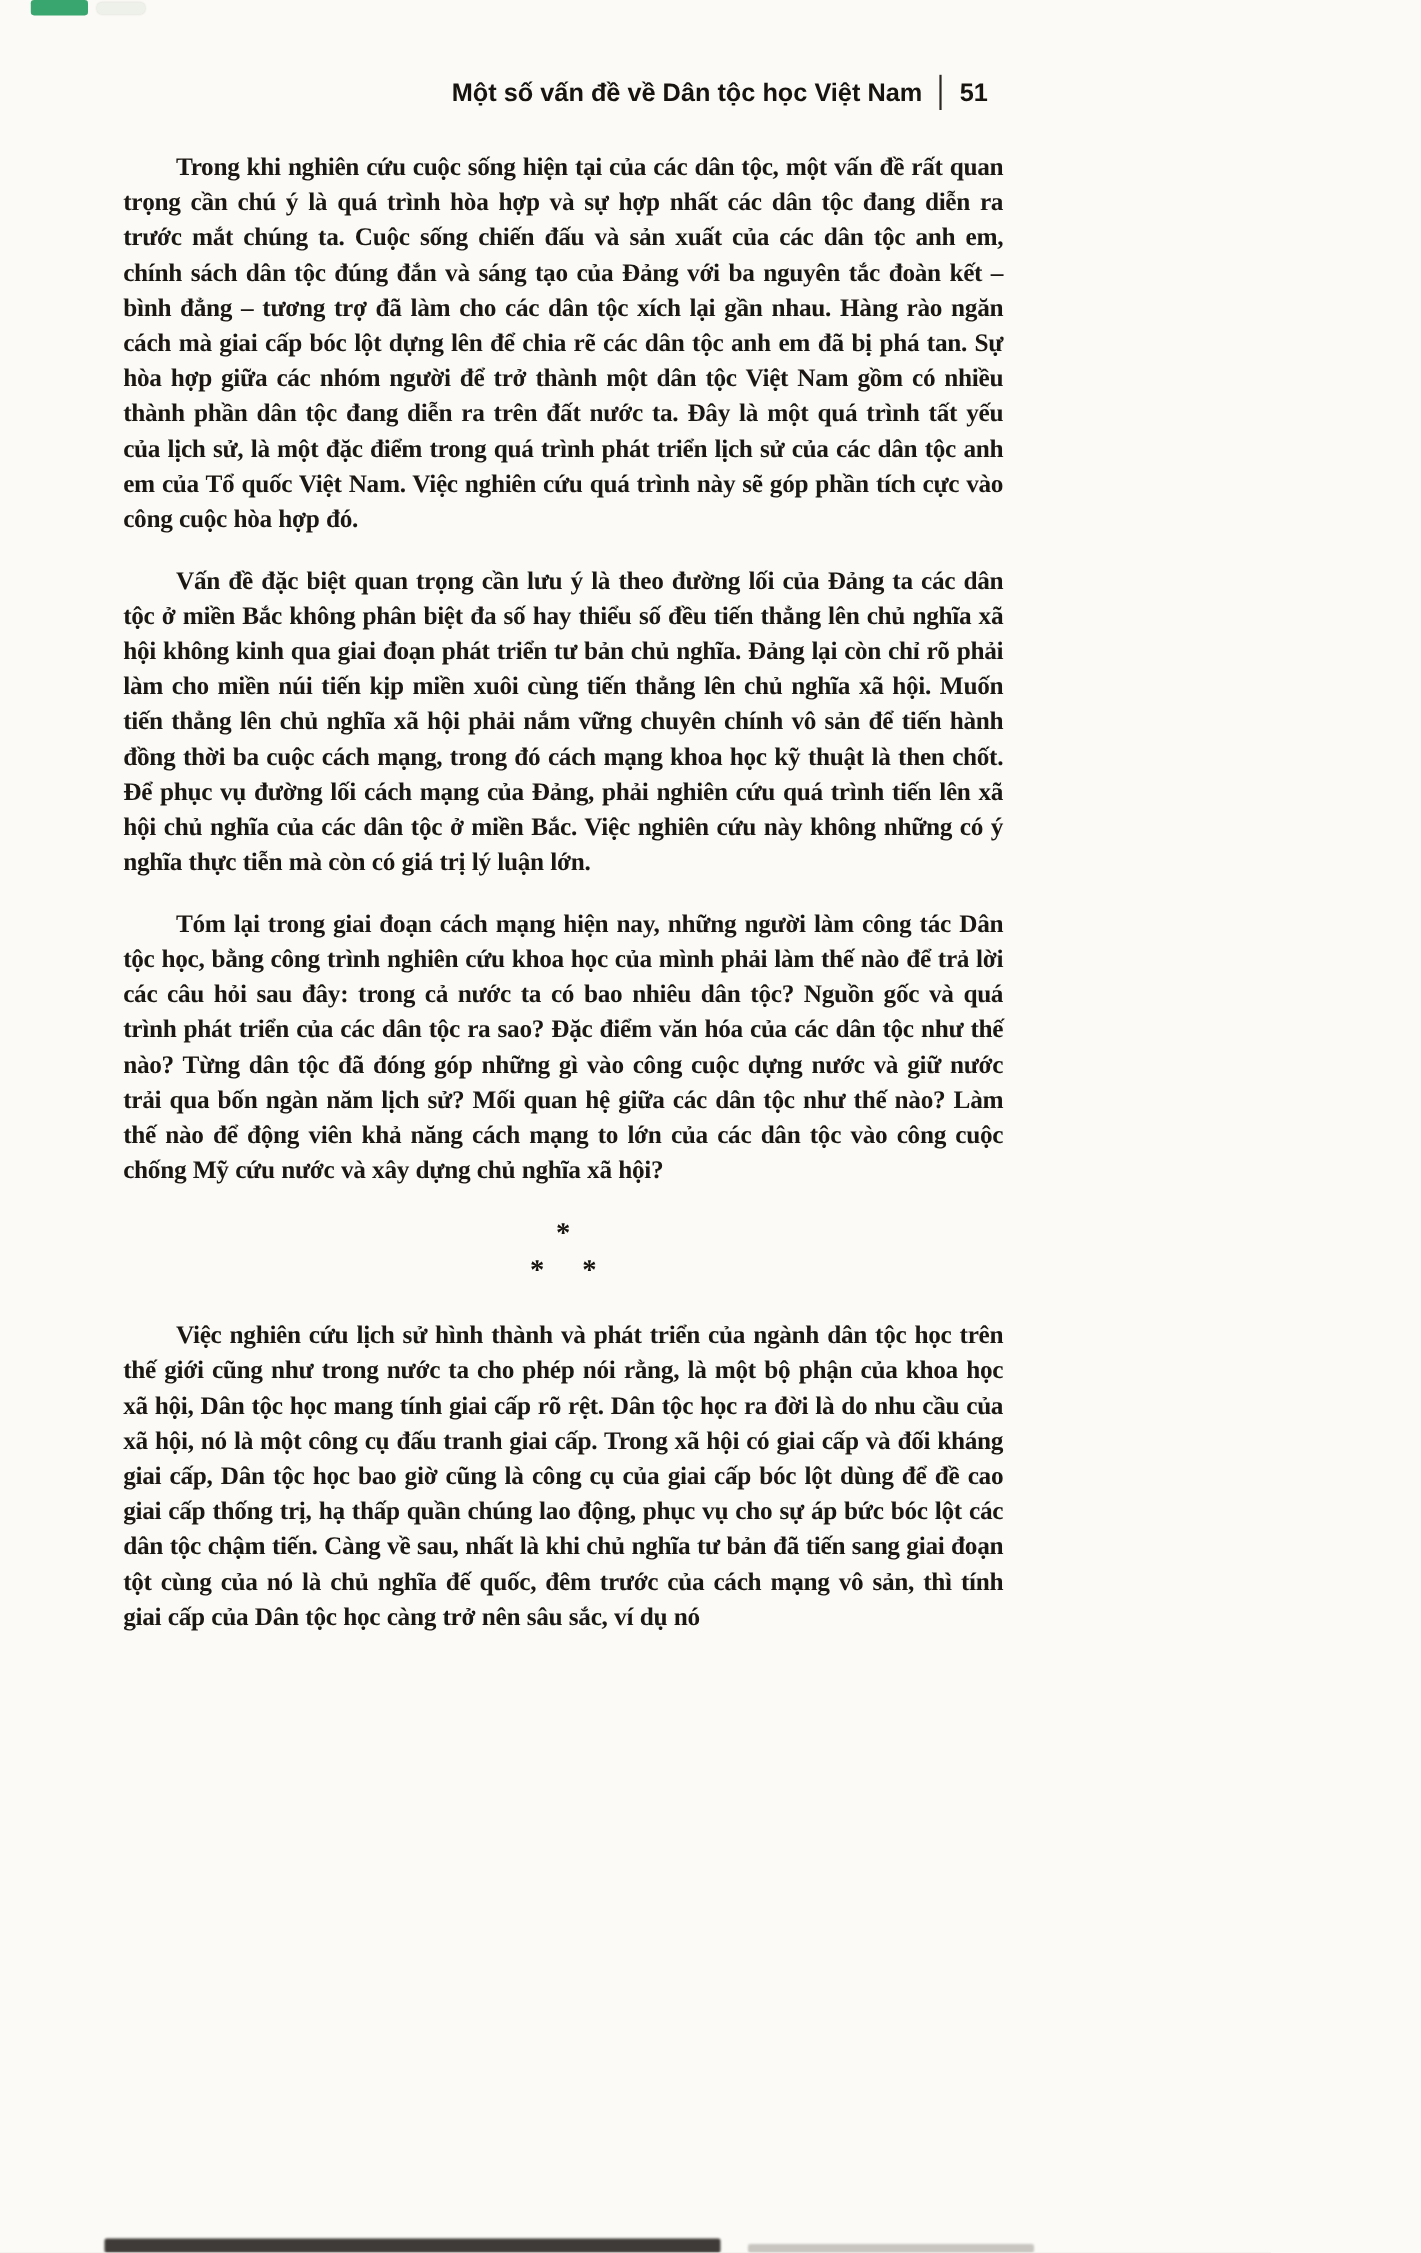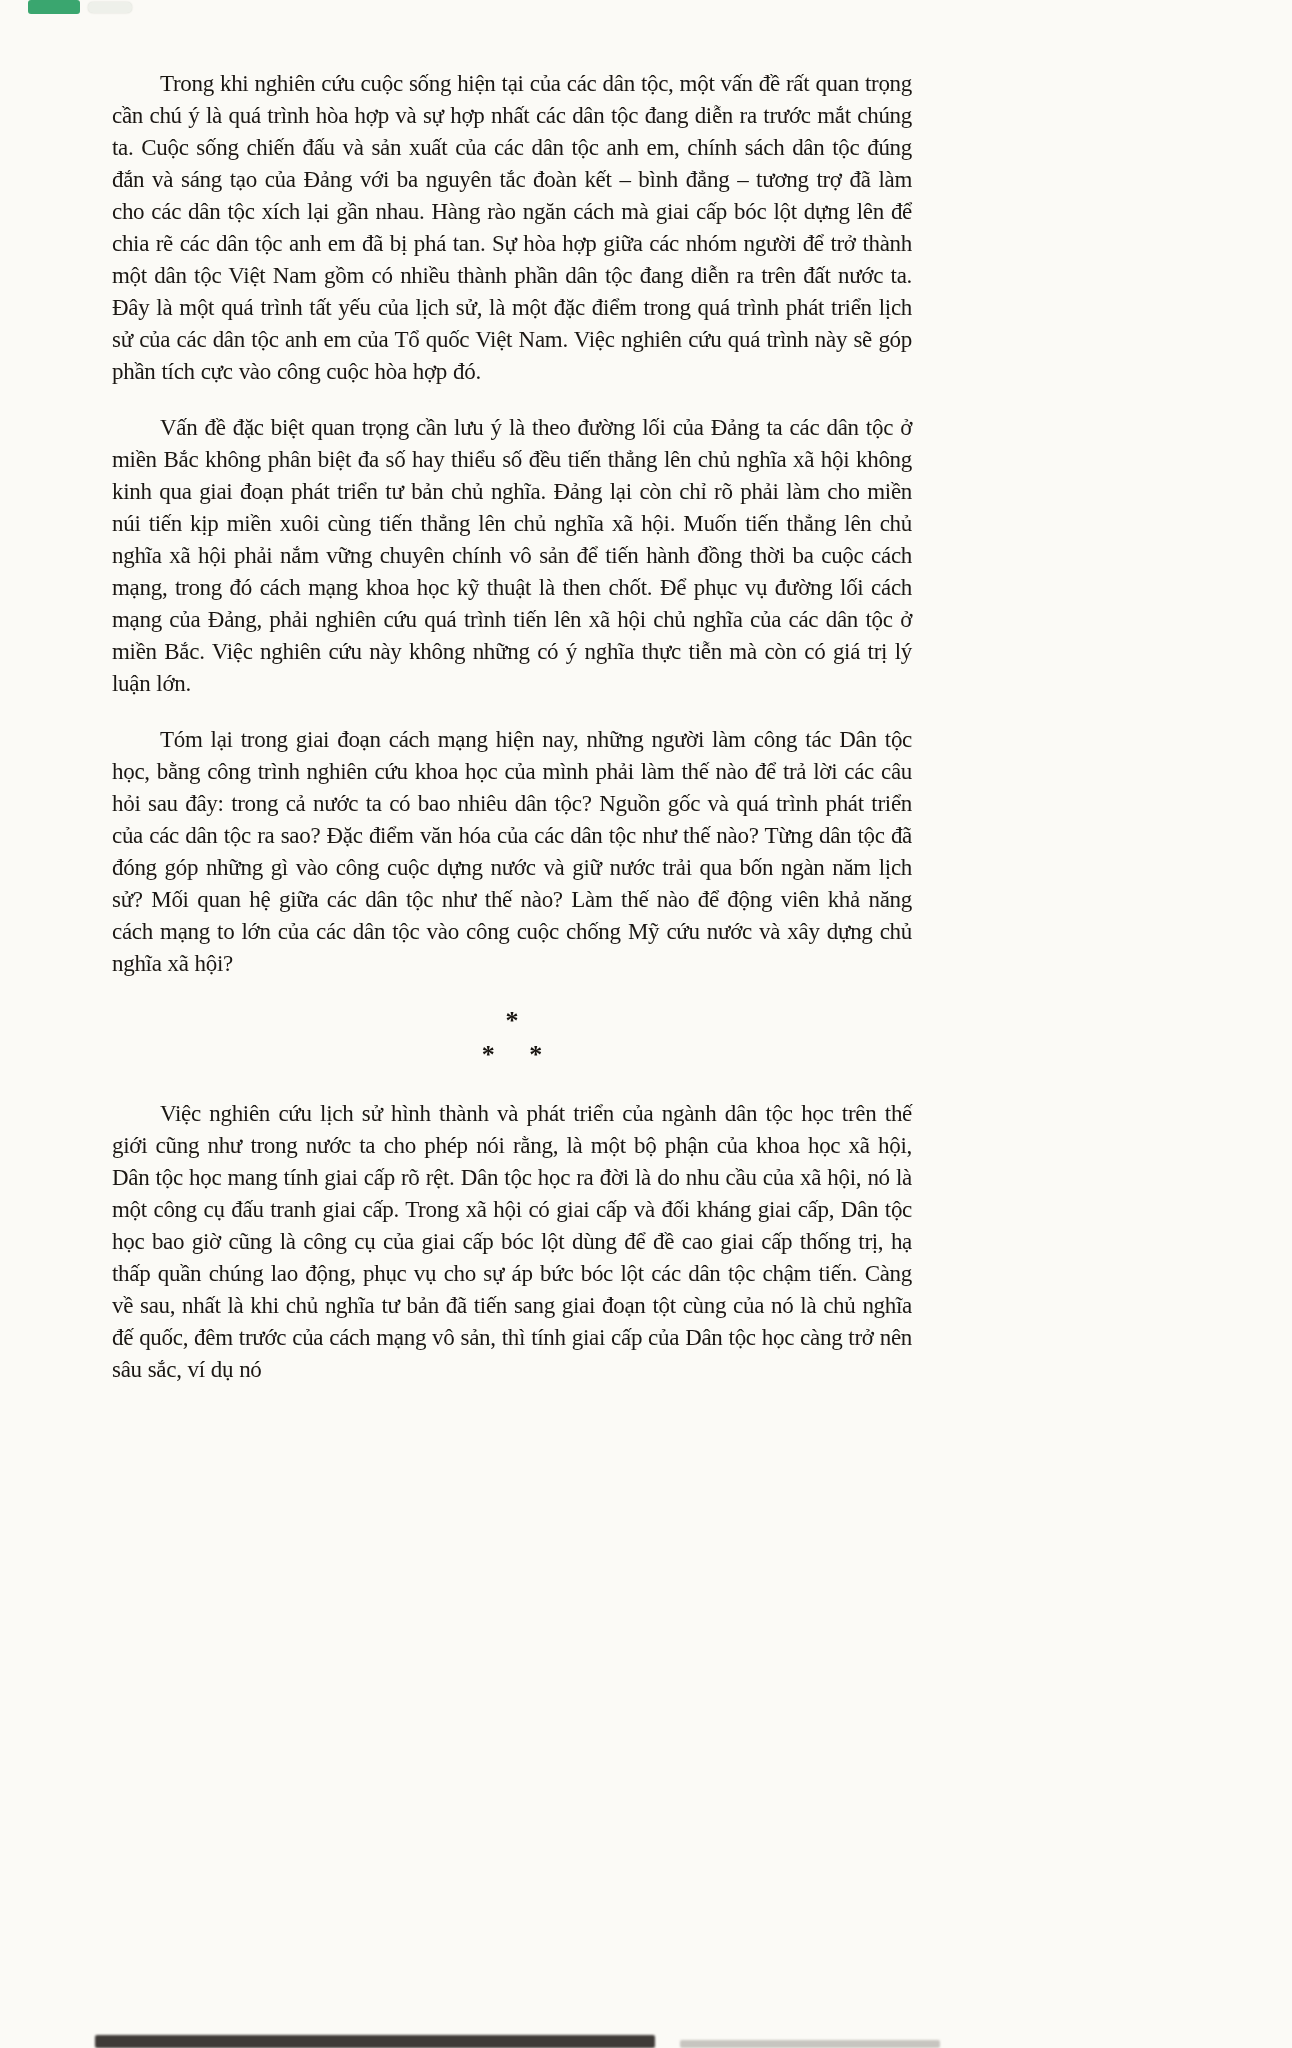--- a/index.html
+++ b/index.html
@@ -36,21 +36,21 @@
     margin-bottom: 36px;
   }
   .running-header .divider {
     width: 2px;
     height: 32px;
     background: #2a2622;
   }
   p.body-text {
     font-size: 23px;
     line-height: 32px;
-    font-weight: normal;
+    font-weight: bold;
     text-align: justify;
     text-indent: 48px;
     letter-spacing: -0.3px;
     word-spacing: 0.5px;
     margin: 0 0 24px 0;
   }
   .separator {
     text-align: center;
     font-weight: bold;
     font-size: 26px;
@@ -109,20 +109,25 @@
 </head>
 <body>
 
 <div class="page">
 
   <div class="artifact-green"></div>
   <div class="artifact-pale"></div>
 
   <div class="column">
 
+    <div class="running-header">
+      <span>Một số vấn đề về Dân tộc học Việt Nam</span>
+      <span class="divider"></span>
+      <span>51</span>
+    </div>
 
     <p class="body-text">Trong khi nghiên cứu cuộc sống hiện tại của các dân tộc, một vấn đề rất quan trọng cần chú ý là quá trình hòa hợp và sự hợp nhất các dân tộc đang diễn ra trước mắt chúng ta. Cuộc sống chiến đấu và sản xuất của các dân tộc anh em, chính sách dân tộc đúng đắn và sáng tạo của Đảng với ba nguyên tắc đoàn kết – bình đẳng – tương trợ đã làm cho các dân tộc xích lại gần nhau. Hàng rào ngăn cách mà giai cấp bóc lột dựng lên để chia rẽ các dân tộc anh em đã bị phá tan. Sự hòa hợp giữa các nhóm người để trở thành một dân tộc Việt Nam gồm có nhiều thành phần dân tộc đang diễn ra trên đất nước ta. Đây là một quá trình tất yếu của lịch sử, là một đặc điểm trong quá trình phát triển lịch sử của các dân tộc anh em của Tổ quốc Việt Nam. Việc nghiên cứu quá trình này sẽ góp phần tích cực vào công cuộc hòa hợp đó.</p>
 
     <p class="body-text">Vấn đề đặc biệt quan trọng cần lưu ý là theo đường lối của Đảng ta các dân tộc ở miền Bắc không phân biệt đa số hay thiểu số đều tiến thẳng lên chủ nghĩa xã hội không kinh qua giai đoạn phát triển tư bản chủ nghĩa. Đảng lại còn chỉ rõ phải làm cho miền núi tiến kịp miền xuôi cùng tiến thẳng lên chủ nghĩa xã hội. Muốn tiến thẳng lên chủ nghĩa xã hội phải nắm vững chuyên chính vô sản để tiến hành đồng thời ba cuộc cách mạng, trong đó cách mạng khoa học kỹ thuật là then chốt. Để phục vụ đường lối cách mạng của Đảng, phải nghiên cứu quá trình tiến lên xã hội chủ nghĩa của các dân tộc ở miền Bắc. Việc nghiên cứu này không những có ý nghĩa thực tiễn mà còn có giá trị lý luận lớn.</p>
 
     <p class="body-text">Tóm lại trong giai đoạn cách mạng hiện nay, những người làm công tác Dân tộc học, bằng công trình nghiên cứu khoa học của mình phải làm thế nào để trả lời các câu hỏi sau đây: trong cả nước ta có bao nhiêu dân tộc? Nguồn gốc và quá trình phát triển của các dân tộc ra sao? Đặc điểm văn hóa của các dân tộc như thế nào? Từng dân tộc đã đóng góp những gì vào công cuộc dựng nước và giữ nước trải qua bốn ngàn năm lịch sử? Mối quan hệ giữa các dân tộc như thế nào? Làm thế nào để động viên khả năng cách mạng to lớn của các dân tộc vào công cuộc chống Mỹ cứu nước và xây dựng chủ nghĩa xã hội?</p>
 
     <div class="separator">
       <div class="star-row">*</div>
       <div class="star-row wide">* *</div>

